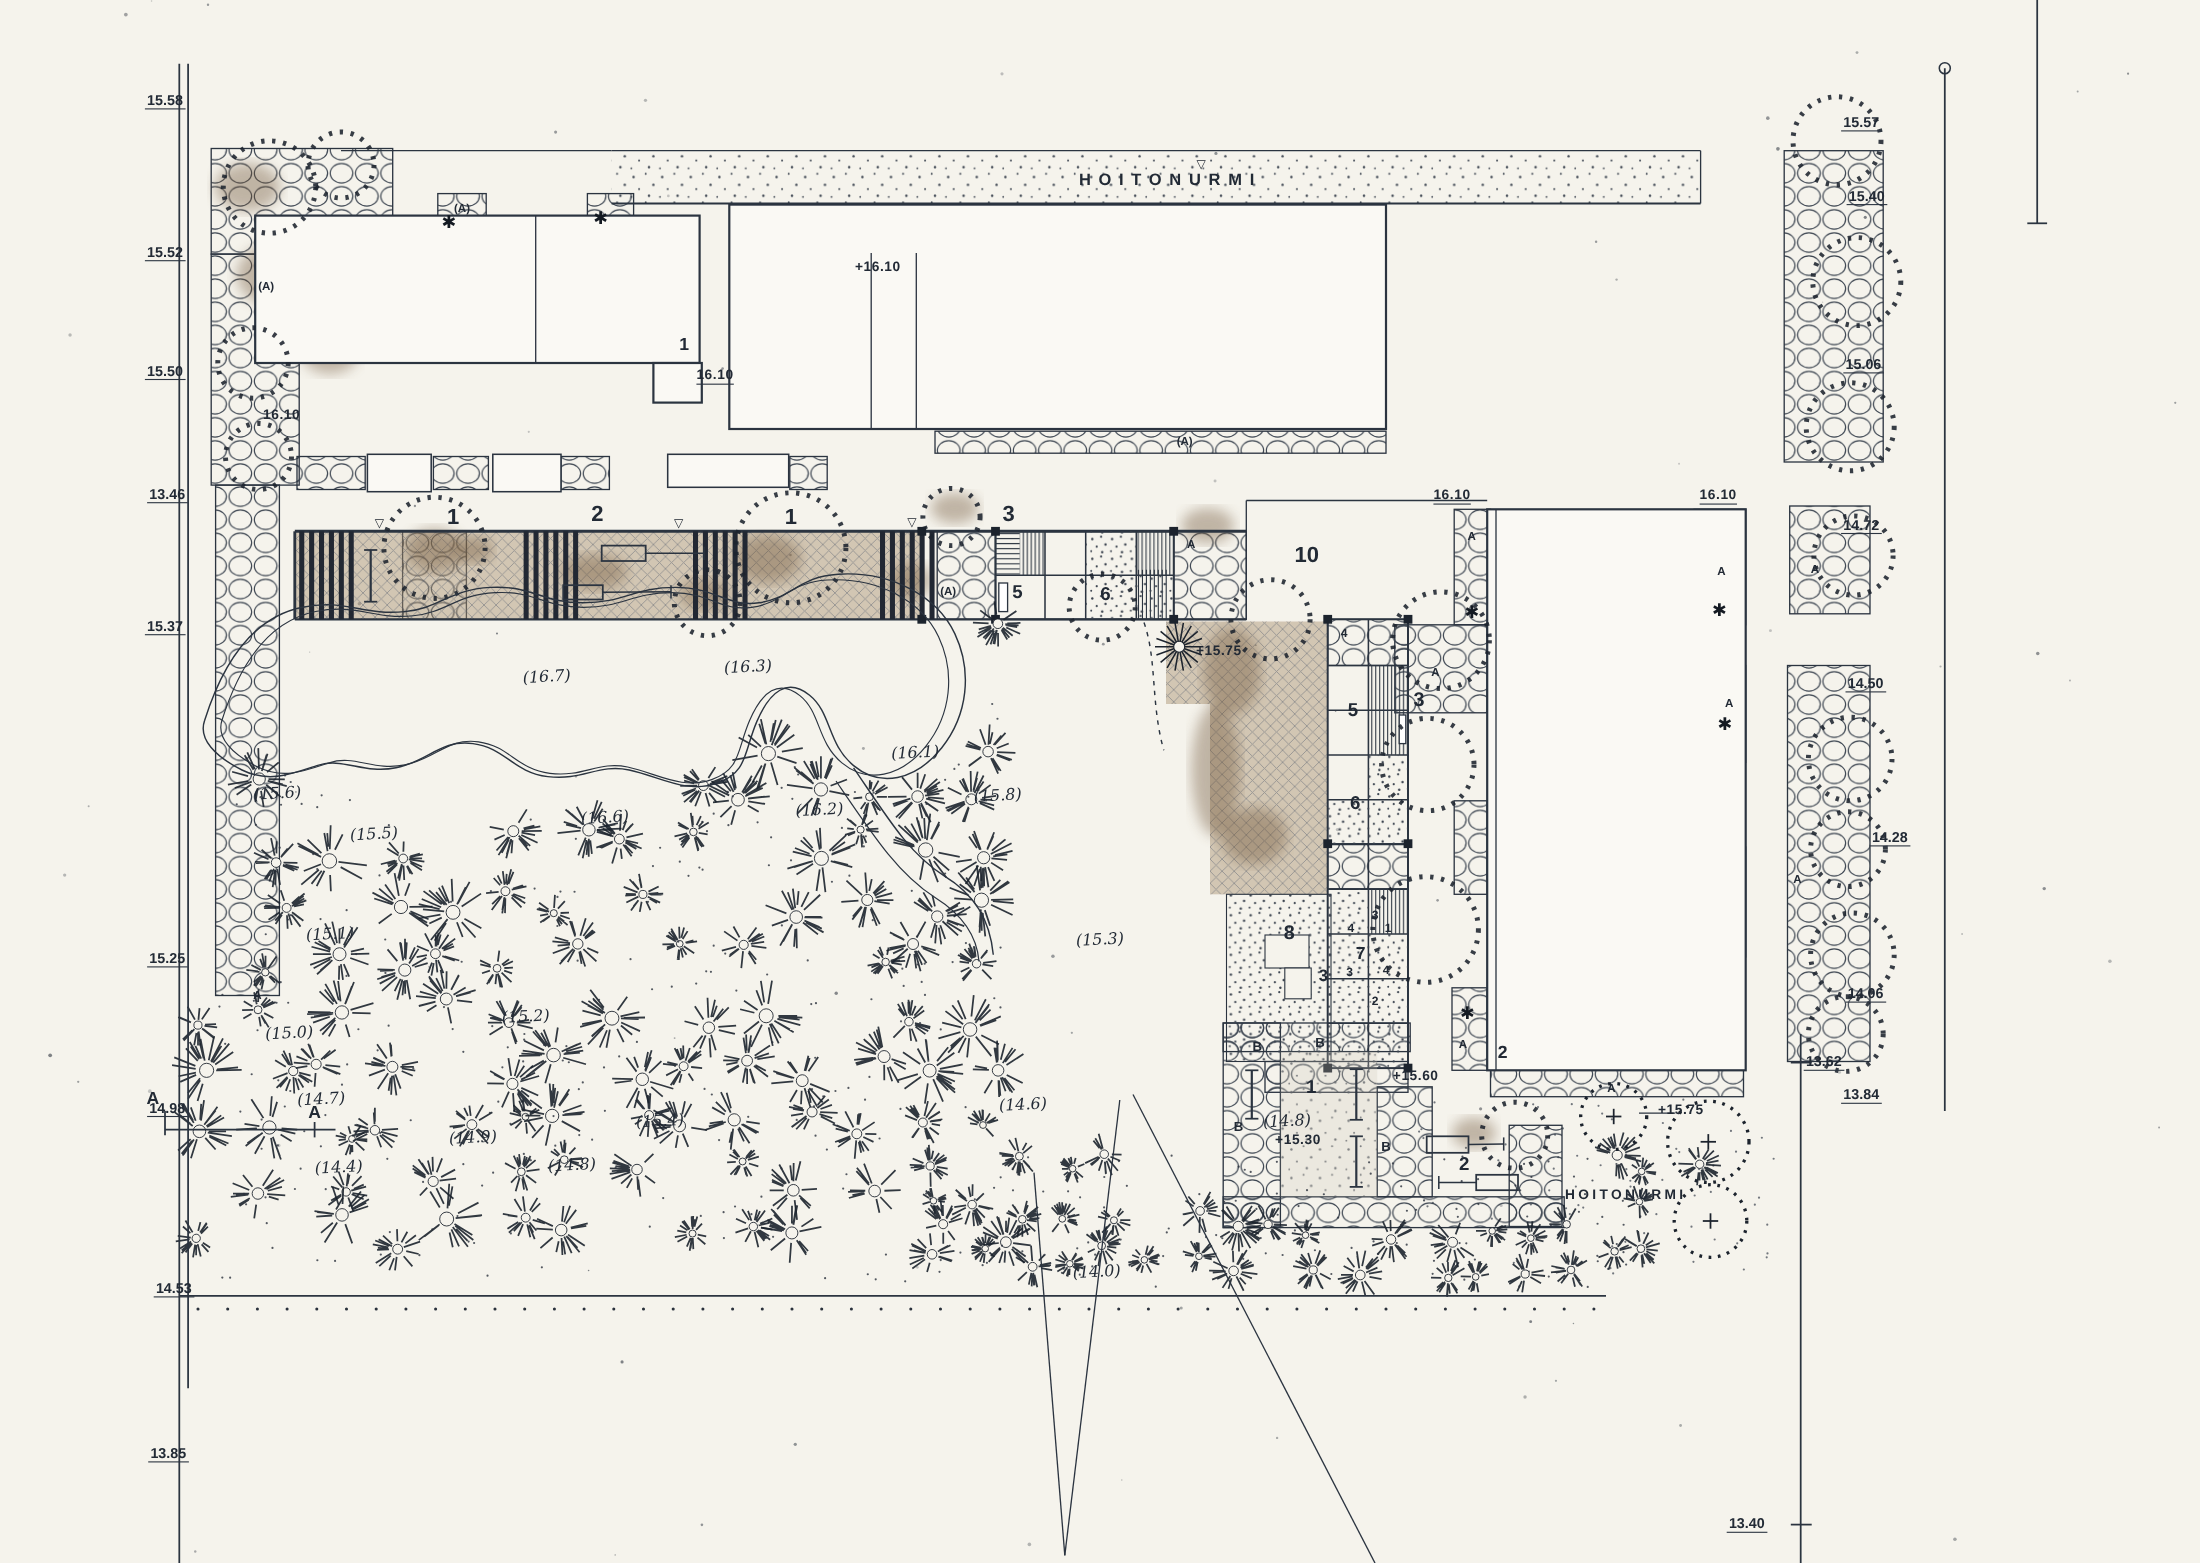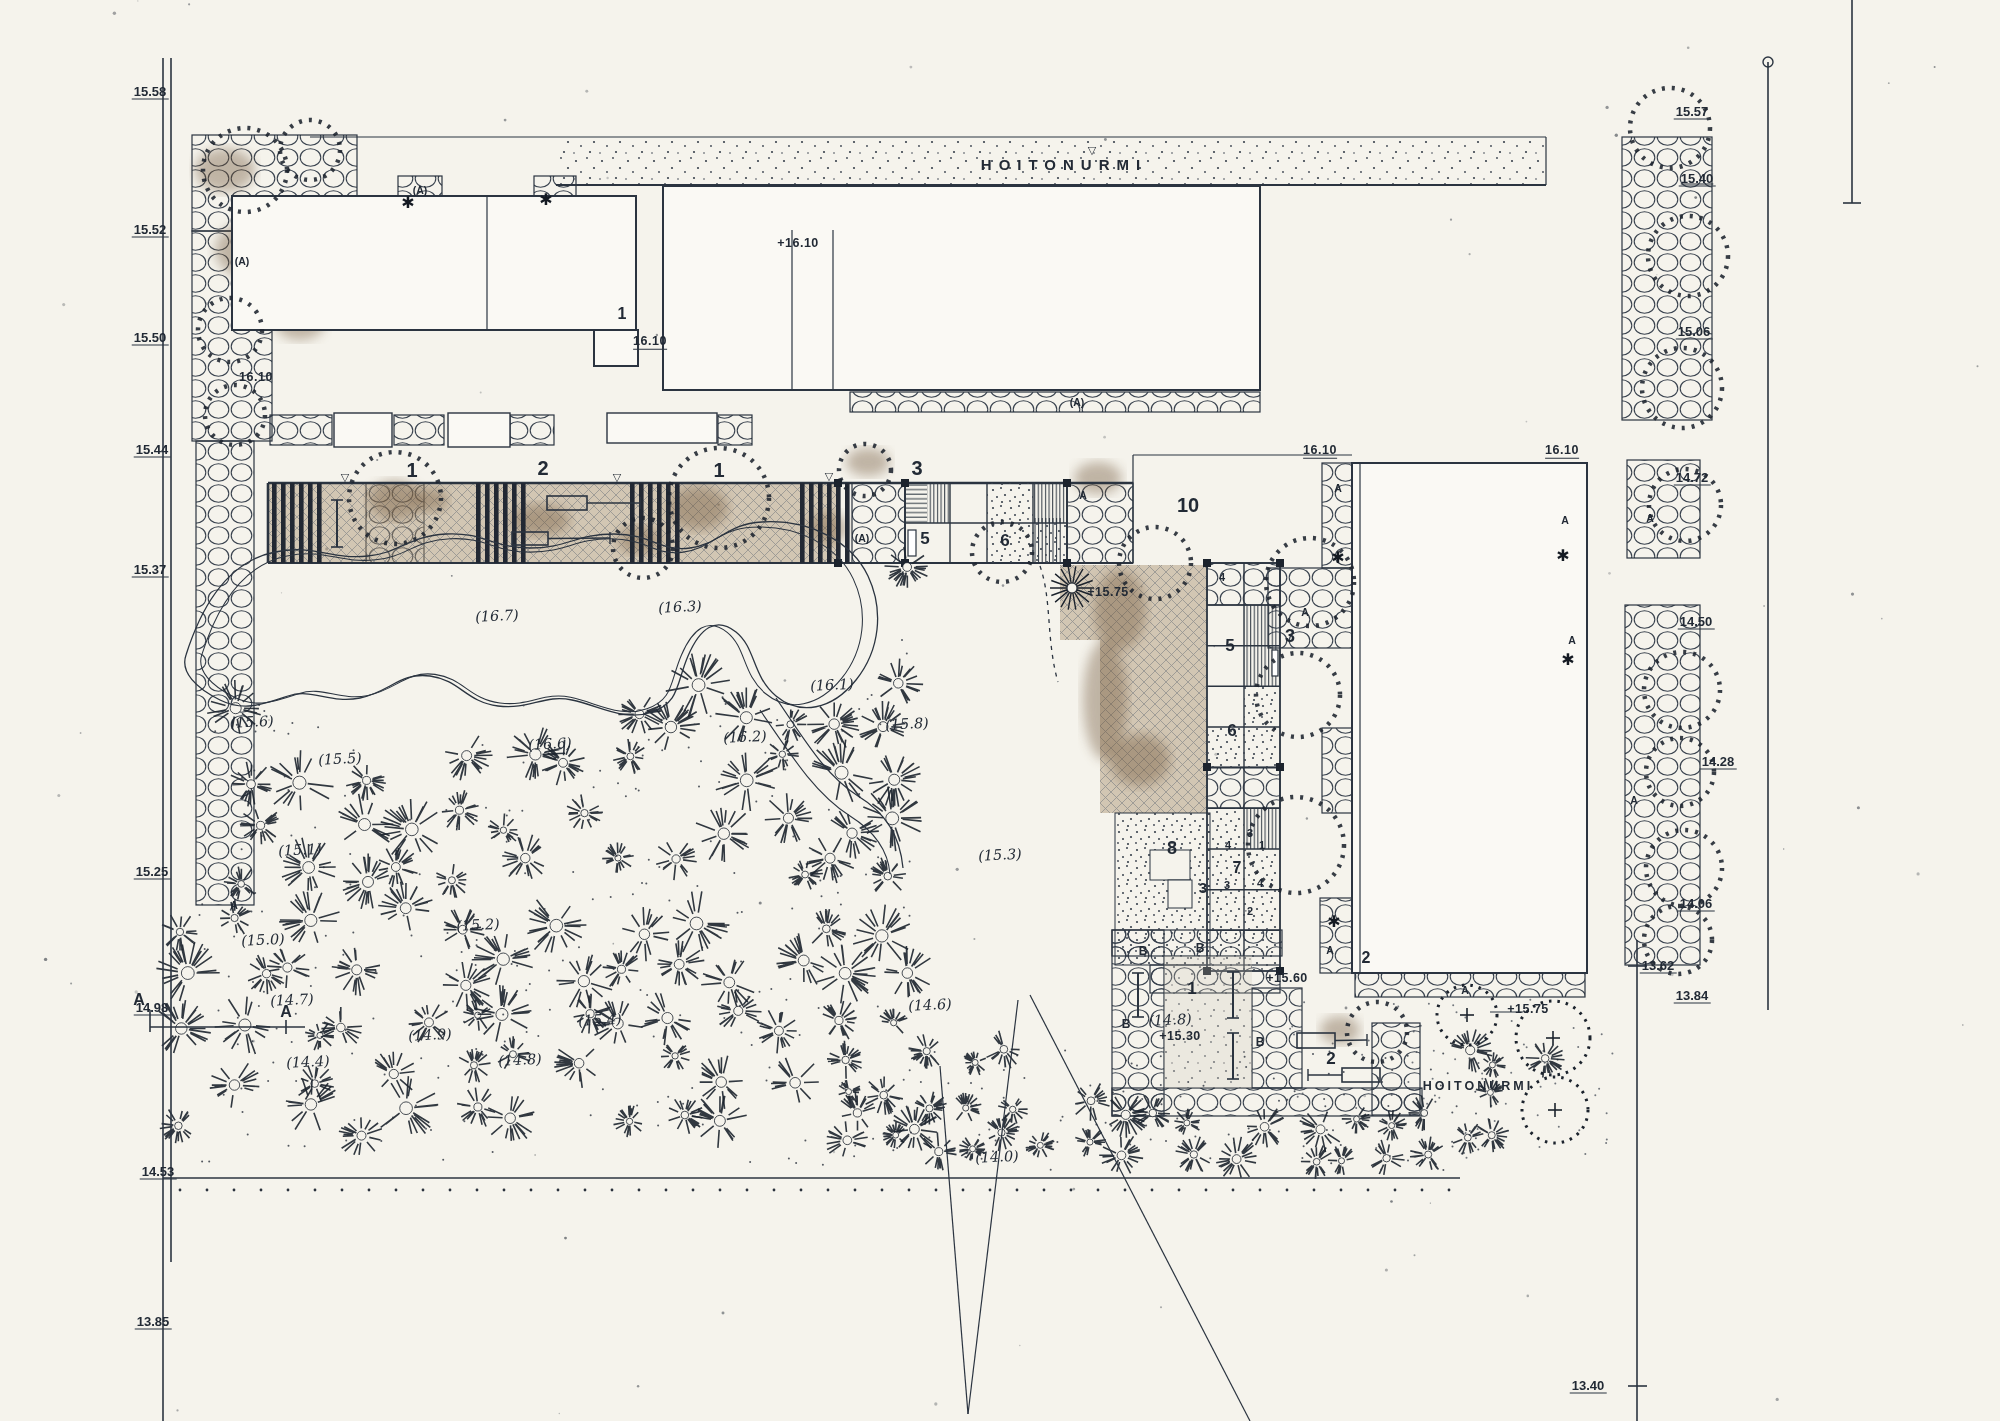--- a/index.html
+++ b/index.html
@@ -1440,28 +1440,28 @@
         <path d="M776,698 C806,742 826,776 858,796 C886,813 900,836 903,868" fill="none" stroke="#2b3440" stroke-width="1.3"></path>
         <path d="M760,710 C794,760 816,794 850,816 C874,831 888,850 890,874" fill="none" stroke="#2b3440" stroke-width="1.1"></path>
         <path d="M1040,566 C1052,600 1046,640 1058,682" fill="none" stroke="#2b3440" stroke-width="1.3" stroke-dasharray="4 5"></path>
         <line x1="1490" y1="1012" x2="1523" y2="1012" stroke="#2b3440" stroke-width="1.2"></line>
       </g>
 </svg>
 <div id="labels">
       <span class="lbl elev" style="left: 150px; top: 92px;">15.58</span>
       <span class="lbl elev" style="left: 150px; top: 230px;">15.52</span>
       <span class="lbl elev" style="left: 150px; top: 338px;">15.50</span>
-      <span class="lbl elev" style="left: 152px; top: 450px;">15.44</span>
+      <span class="lbl elev" style="left: 152px; top: 450px;">13.46</span>
       <span class="lbl elev" style="left: 150px; top: 570px;">15.37</span>
       <span class="lbl elev" style="left: 152px; top: 872px;">15.25</span>
       <span class="lbl elev" style="left: 152px; top: 1008px;">14.98</span>
       <span class="lbl elev" style="left: 158px; top: 1172px;">14.53</span>
       <span class="lbl elev" style="left: 153px; top: 1322px;">13.85</span>
       <span class="lbl elev" style="left: 1692px; top: 112px;">15.57</span>
-      <span class="lbl elev" style="left: 1697px; top: 179px; text-decoration: underline;">15.40</span>
+      <span class="lbl elev" style="left: 1697px; top: 179px;">15.40</span>
       <span class="lbl elev" style="left: 1694px; top: 332px;">15.06</span>
       <span class="lbl elev" style="left: 1692px; top: 478px;">14.72</span>
       <span class="lbl elev" style="left: 1696px; top: 622px;">14.50</span>
       <span class="lbl elev" style="left: 1698px; top: 762px; margin-left: 20px;">14.28</span>
       <span class="lbl elev" style="left: 1696px; top: 904px;">14.06</span>
       <span class="lbl elev" style="left: 1692px; top: 996px;">13.84</span>
       <span class="lbl elev" style="left: 1658px; top: 966px;">13.62</span>
       <span class="lbl elev" style="left: 1588px; top: 1386px;">13.40</span>
       <span class="lbl level" style="left: 798px; top: 243px;">+16.10</span>
       <span class="lbl level u" style="left: 650px; top: 342px;">16.10</span>

